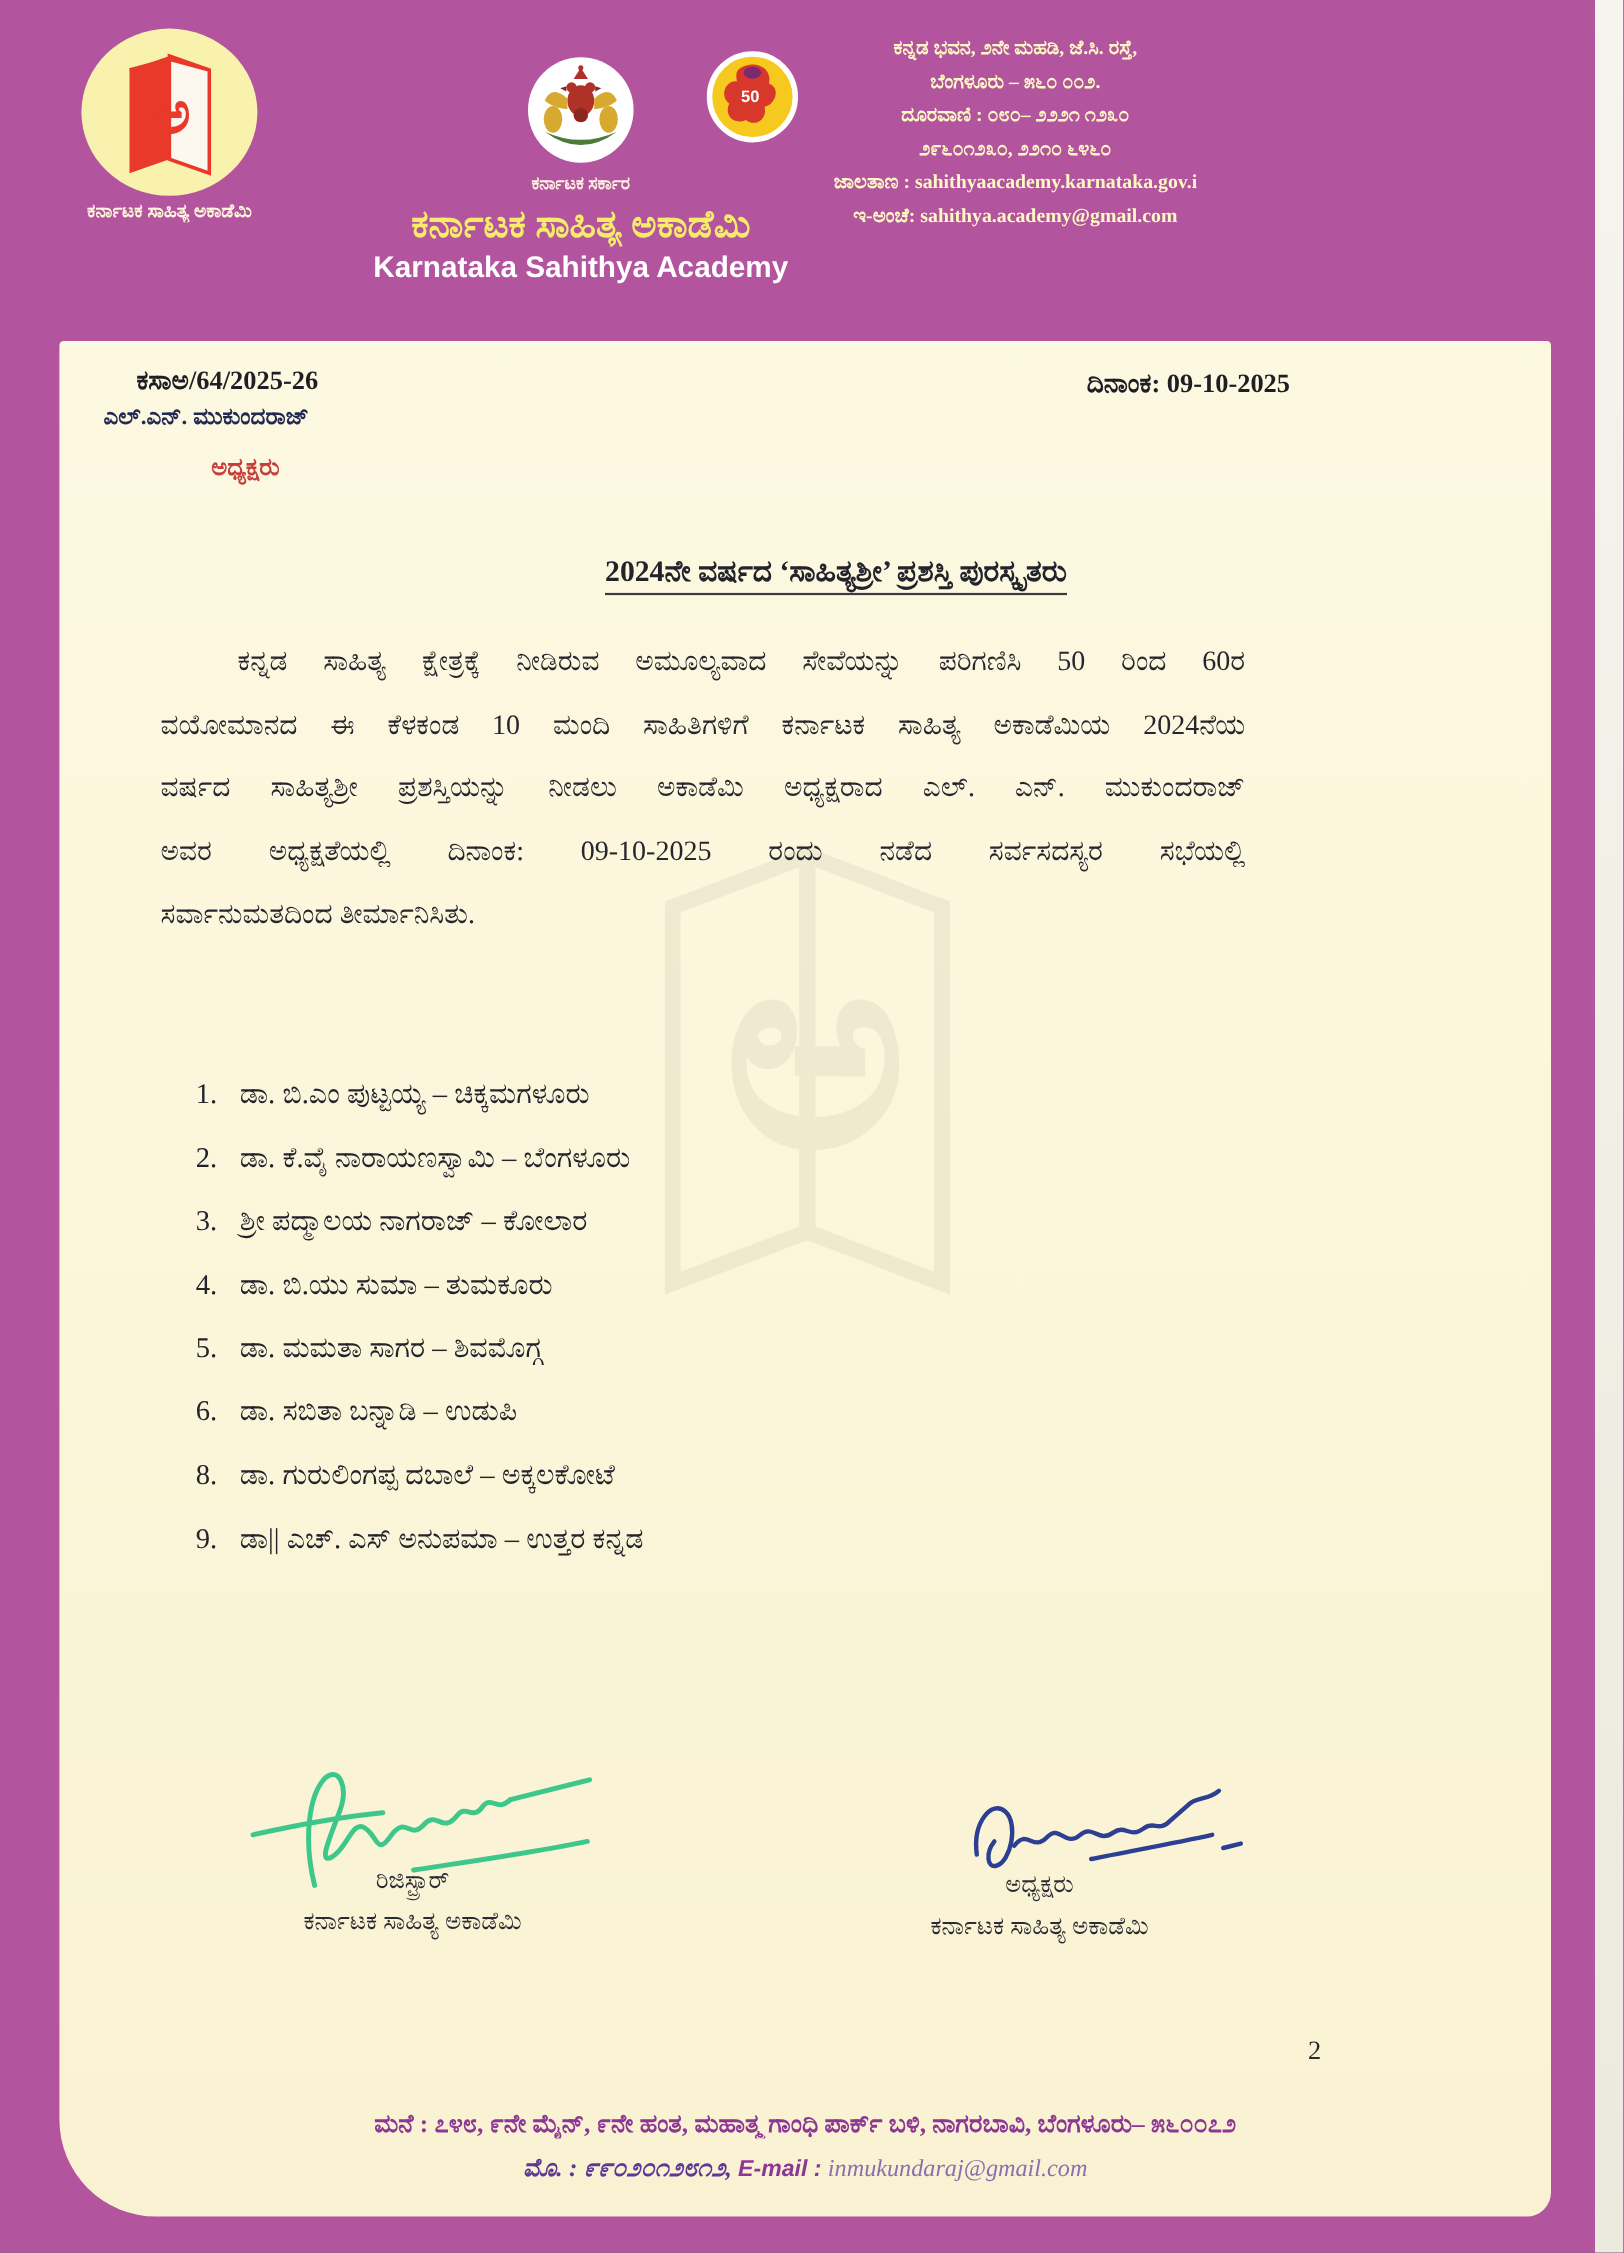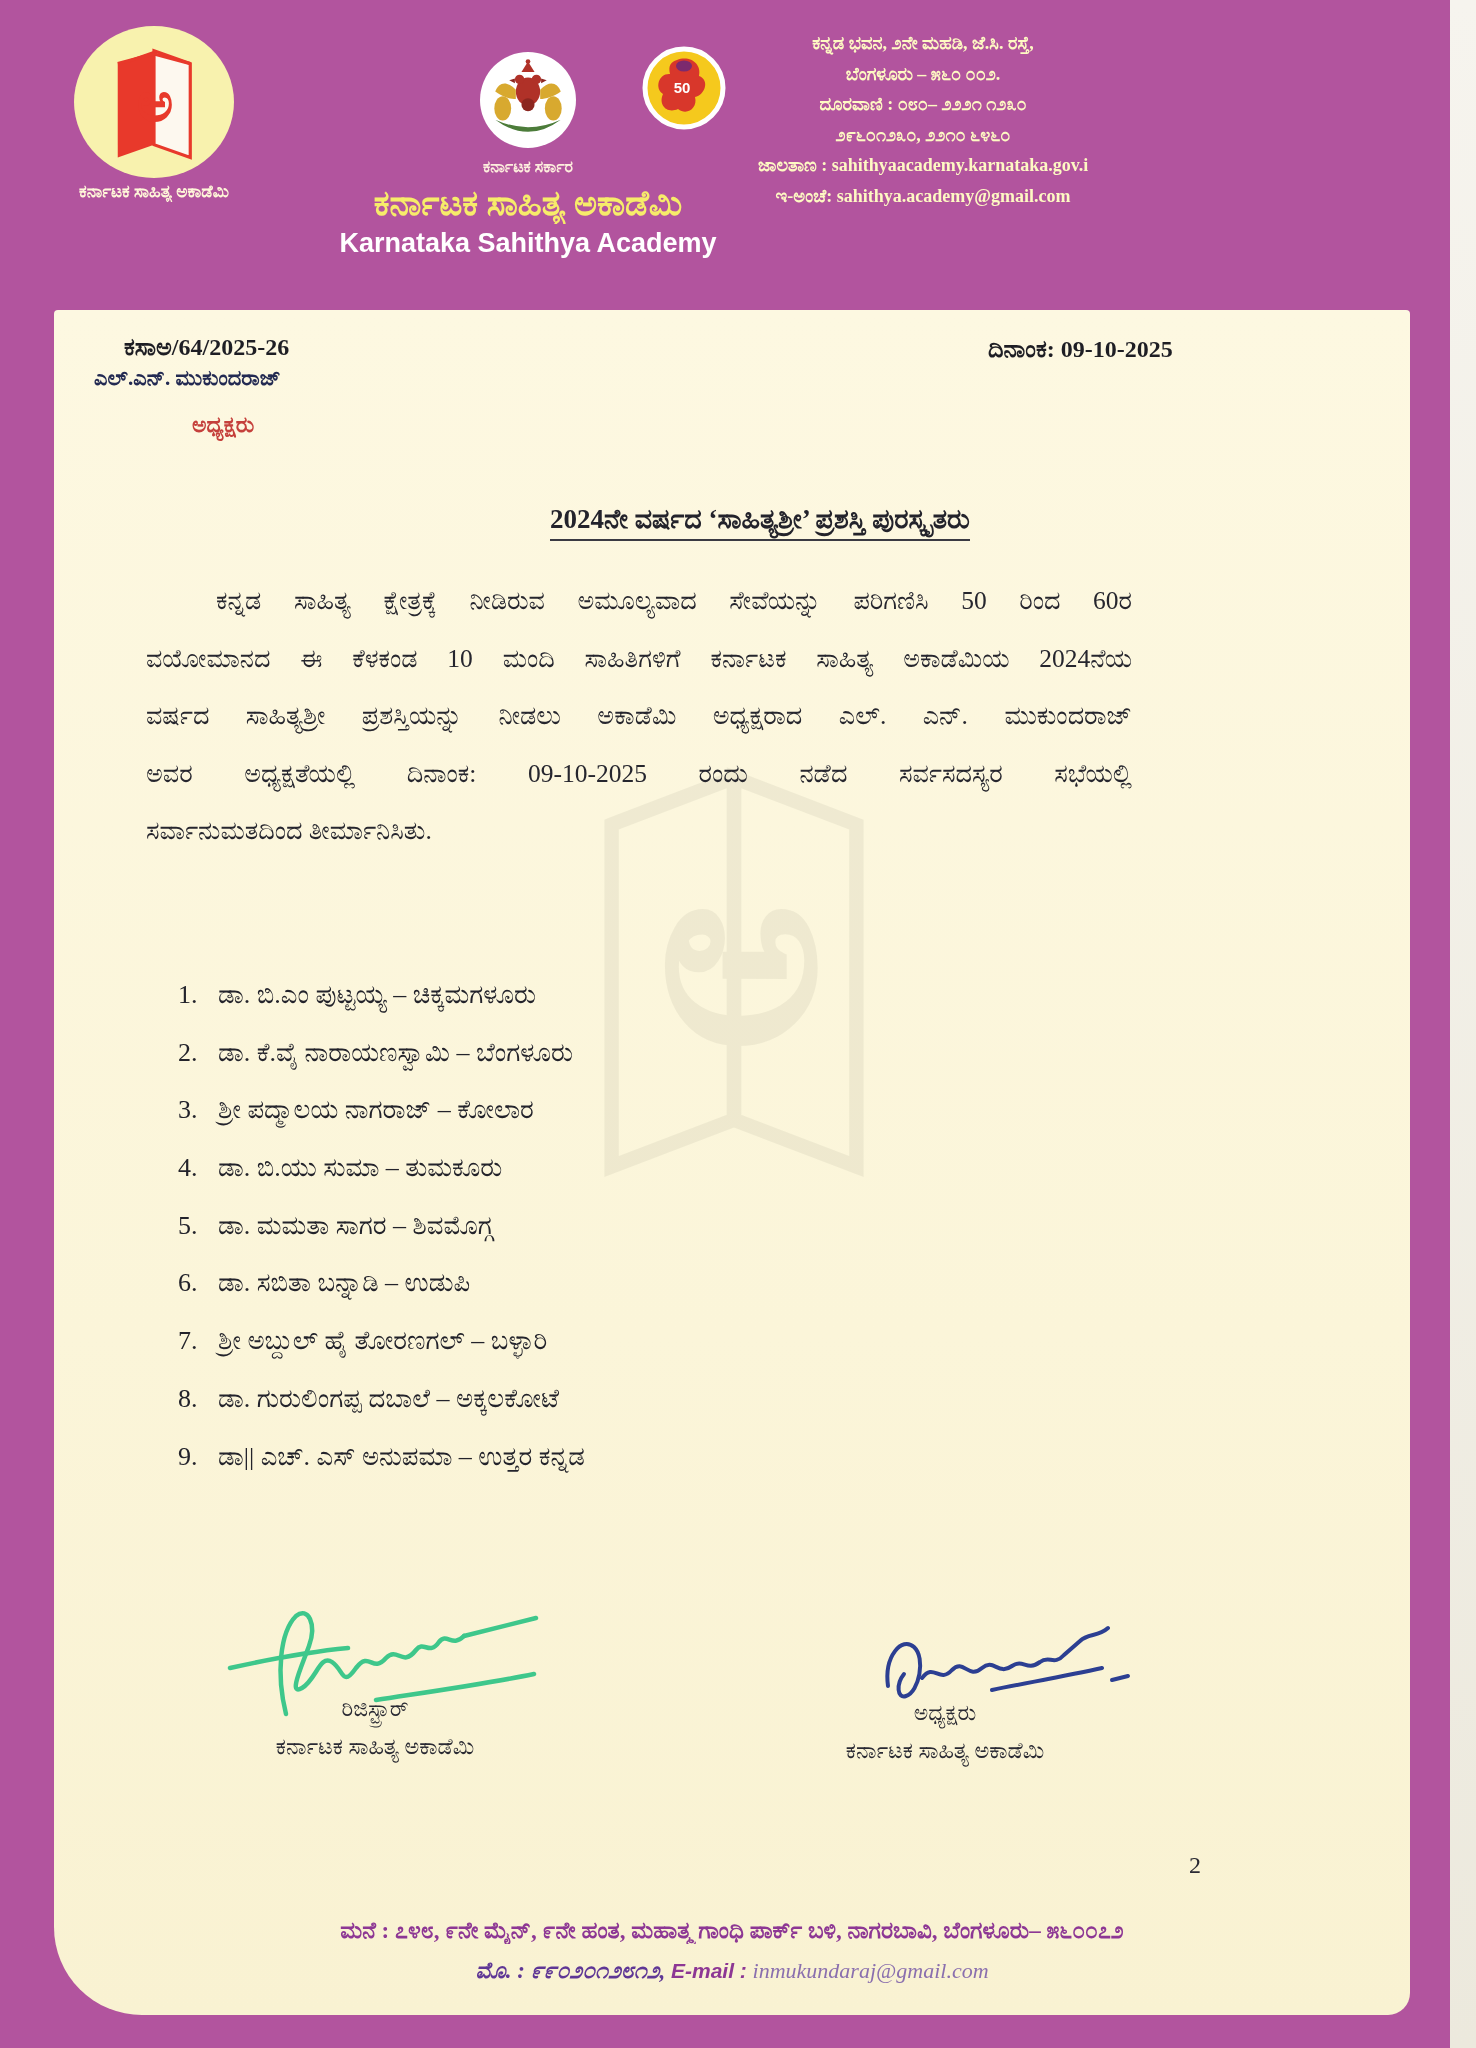--- a/index.html
+++ b/index.html
@@ -156,21 +156,20 @@
     </div>
 
 
     <div class="abs awardees">
       <div class="arow"><span class="anum">1.</span><span class="atext">ಡಾ. ಬಿ.ಎಂ ಪುಟ್ಟಯ್ಯ – ಚಿಕ್ಕಮಗಳೂರು</span></div>
       <div class="arow"><span class="anum">2.</span><span class="atext">ಡಾ. ಕೆ.ವೈ ನಾರಾಯಣಸ್ವಾಮಿ – ಬೆಂಗಳೂರು</span></div>
       <div class="arow"><span class="anum">3.</span><span class="atext">ಶ್ರೀ ಪದ್ಮಾಲಯ ನಾಗರಾಜ್ – ಕೋಲಾರ</span></div>
       <div class="arow"><span class="anum">4.</span><span class="atext">ಡಾ. ಬಿ.ಯು ಸುಮಾ – ತುಮಕೂರು</span></div>
       <div class="arow"><span class="anum">5.</span><span class="atext">ಡಾ. ಮಮತಾ ಸಾಗರ – ಶಿವಮೊಗ್ಗ</span></div>
       <div class="arow"><span class="anum">6.</span><span class="atext">ಡಾ. ಸಬಿತಾ ಬನ್ನಾಡಿ – ಉಡುಪಿ</span></div>
-      <div class="arow"><span class="anum">7.</span><span class="atext">ಶ್ರೀ ಅಬ್ದುಲ್ ಹೈ ತೋರಣಗಲ್ – ಬಳ್ಳಾರಿ</span></div>
       <div class="arow"><span class="anum">8.</span><span class="atext">ಡಾ. ಗುರುಲಿಂಗಪ್ಪ ದಬಾಲೆ – ಅಕ್ಕಲಕೋಟೆ</span></div>
       <div class="arow"><span class="anum">9.</span><span class="atext">ಡಾ|| ಎಚ್. ಎಸ್ ಅನುಪಮಾ – ಉತ್ತರ ಕನ್ನಡ</span></div>
     </div>
 
     <svg class="abs sig-green" width="320" height="120" viewBox="0 0 320 120">
       <g fill="none" stroke="#3ec78b" stroke-width="4.5" stroke-linecap="round">
         <path d="M6,66 C42,58 82,50 124,46"></path>
         <path d="M62,112 C52,72 56,30 72,14 C84,4 93,22 85,44 C77,66 64,94 78,86 C92,78 96,52 108,60 C120,68 118,86 132,66 C146,48 148,72 162,56 C174,44 178,66 192,48 C200,38 205,54 215,40 C223,30 228,46 240,34"></path>
         <path d="M240,34 C264,28 288,22 312,16"></path>
         <path d="M152,98 C204,90 262,82 310,72"></path>

